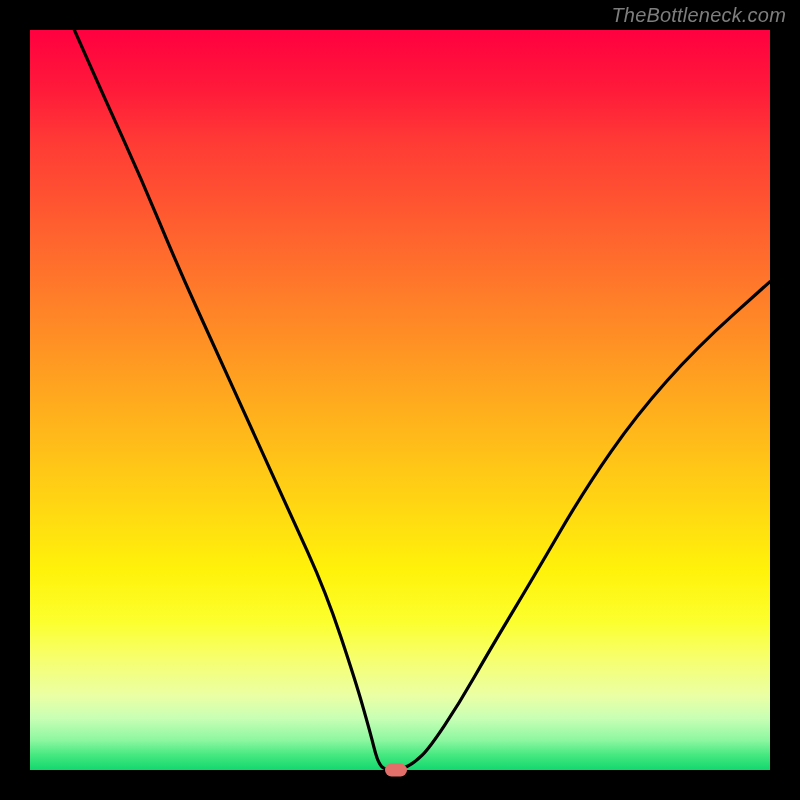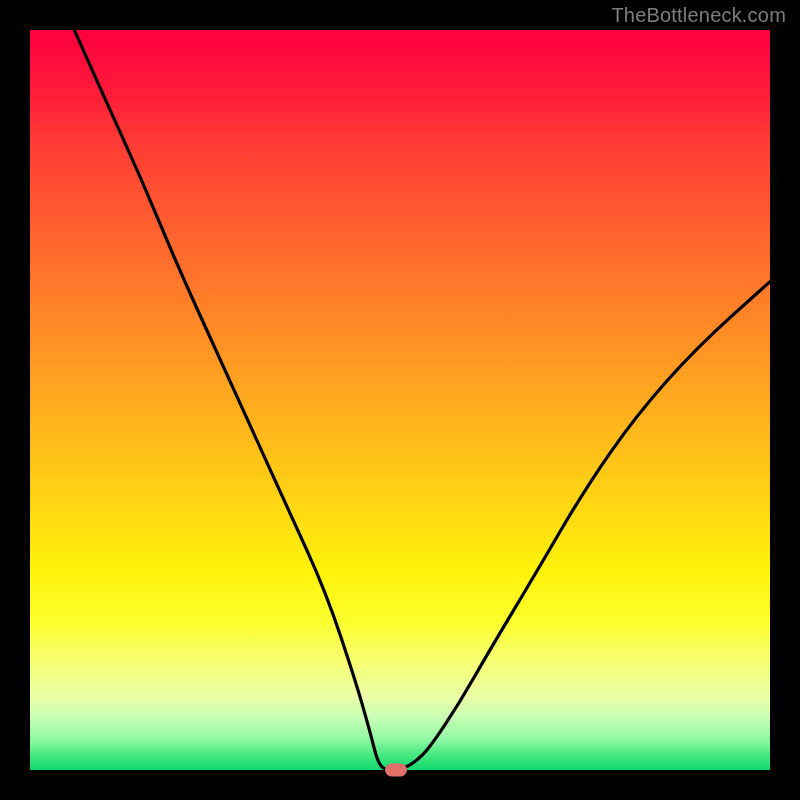--- a/index.html
+++ b/index.html
@@ -8,20 +8,21 @@
     width: 800px;
     height: 800px;
     background: #000;
     overflow: hidden;
   }
   .frame {
     position: relative;
     width: 800px;
     height: 800px;
     background: #000;
+    font-style: italic;
   }
   .plot-area {
     position: absolute;
     left: 30px;
     top: 30px;
     width: 740px;
     height: 740px;
     
     background: linear-gradient(
       to bottom,

